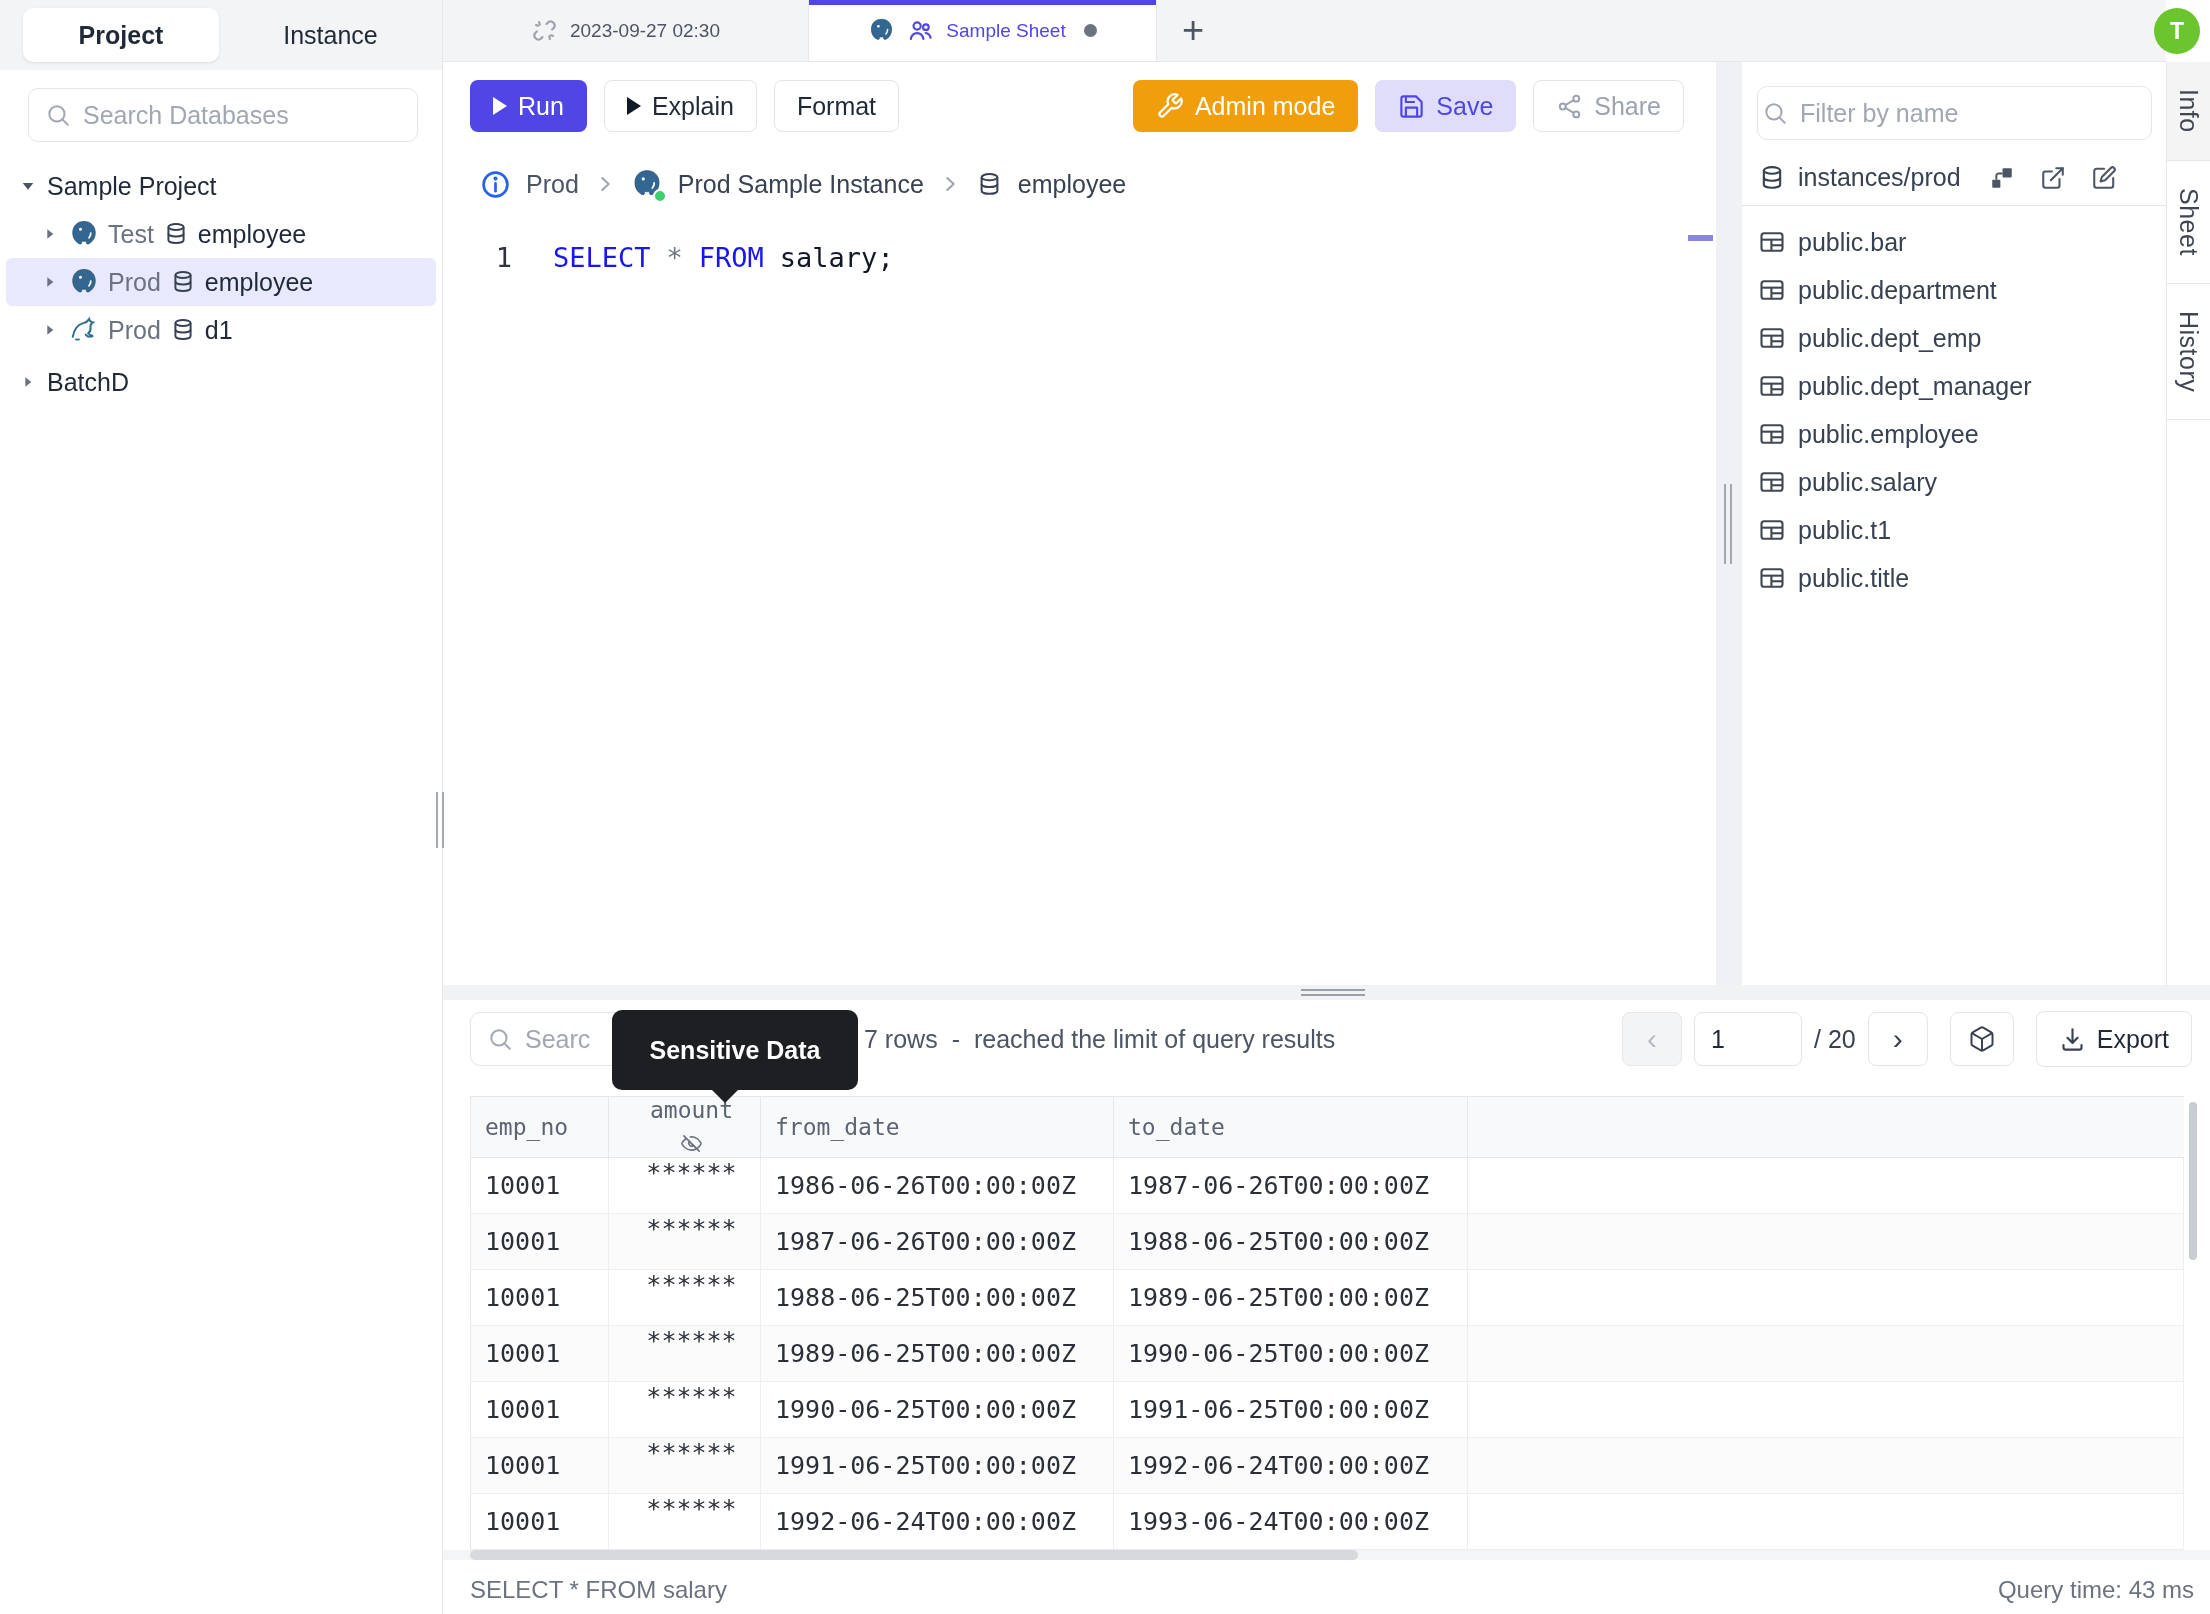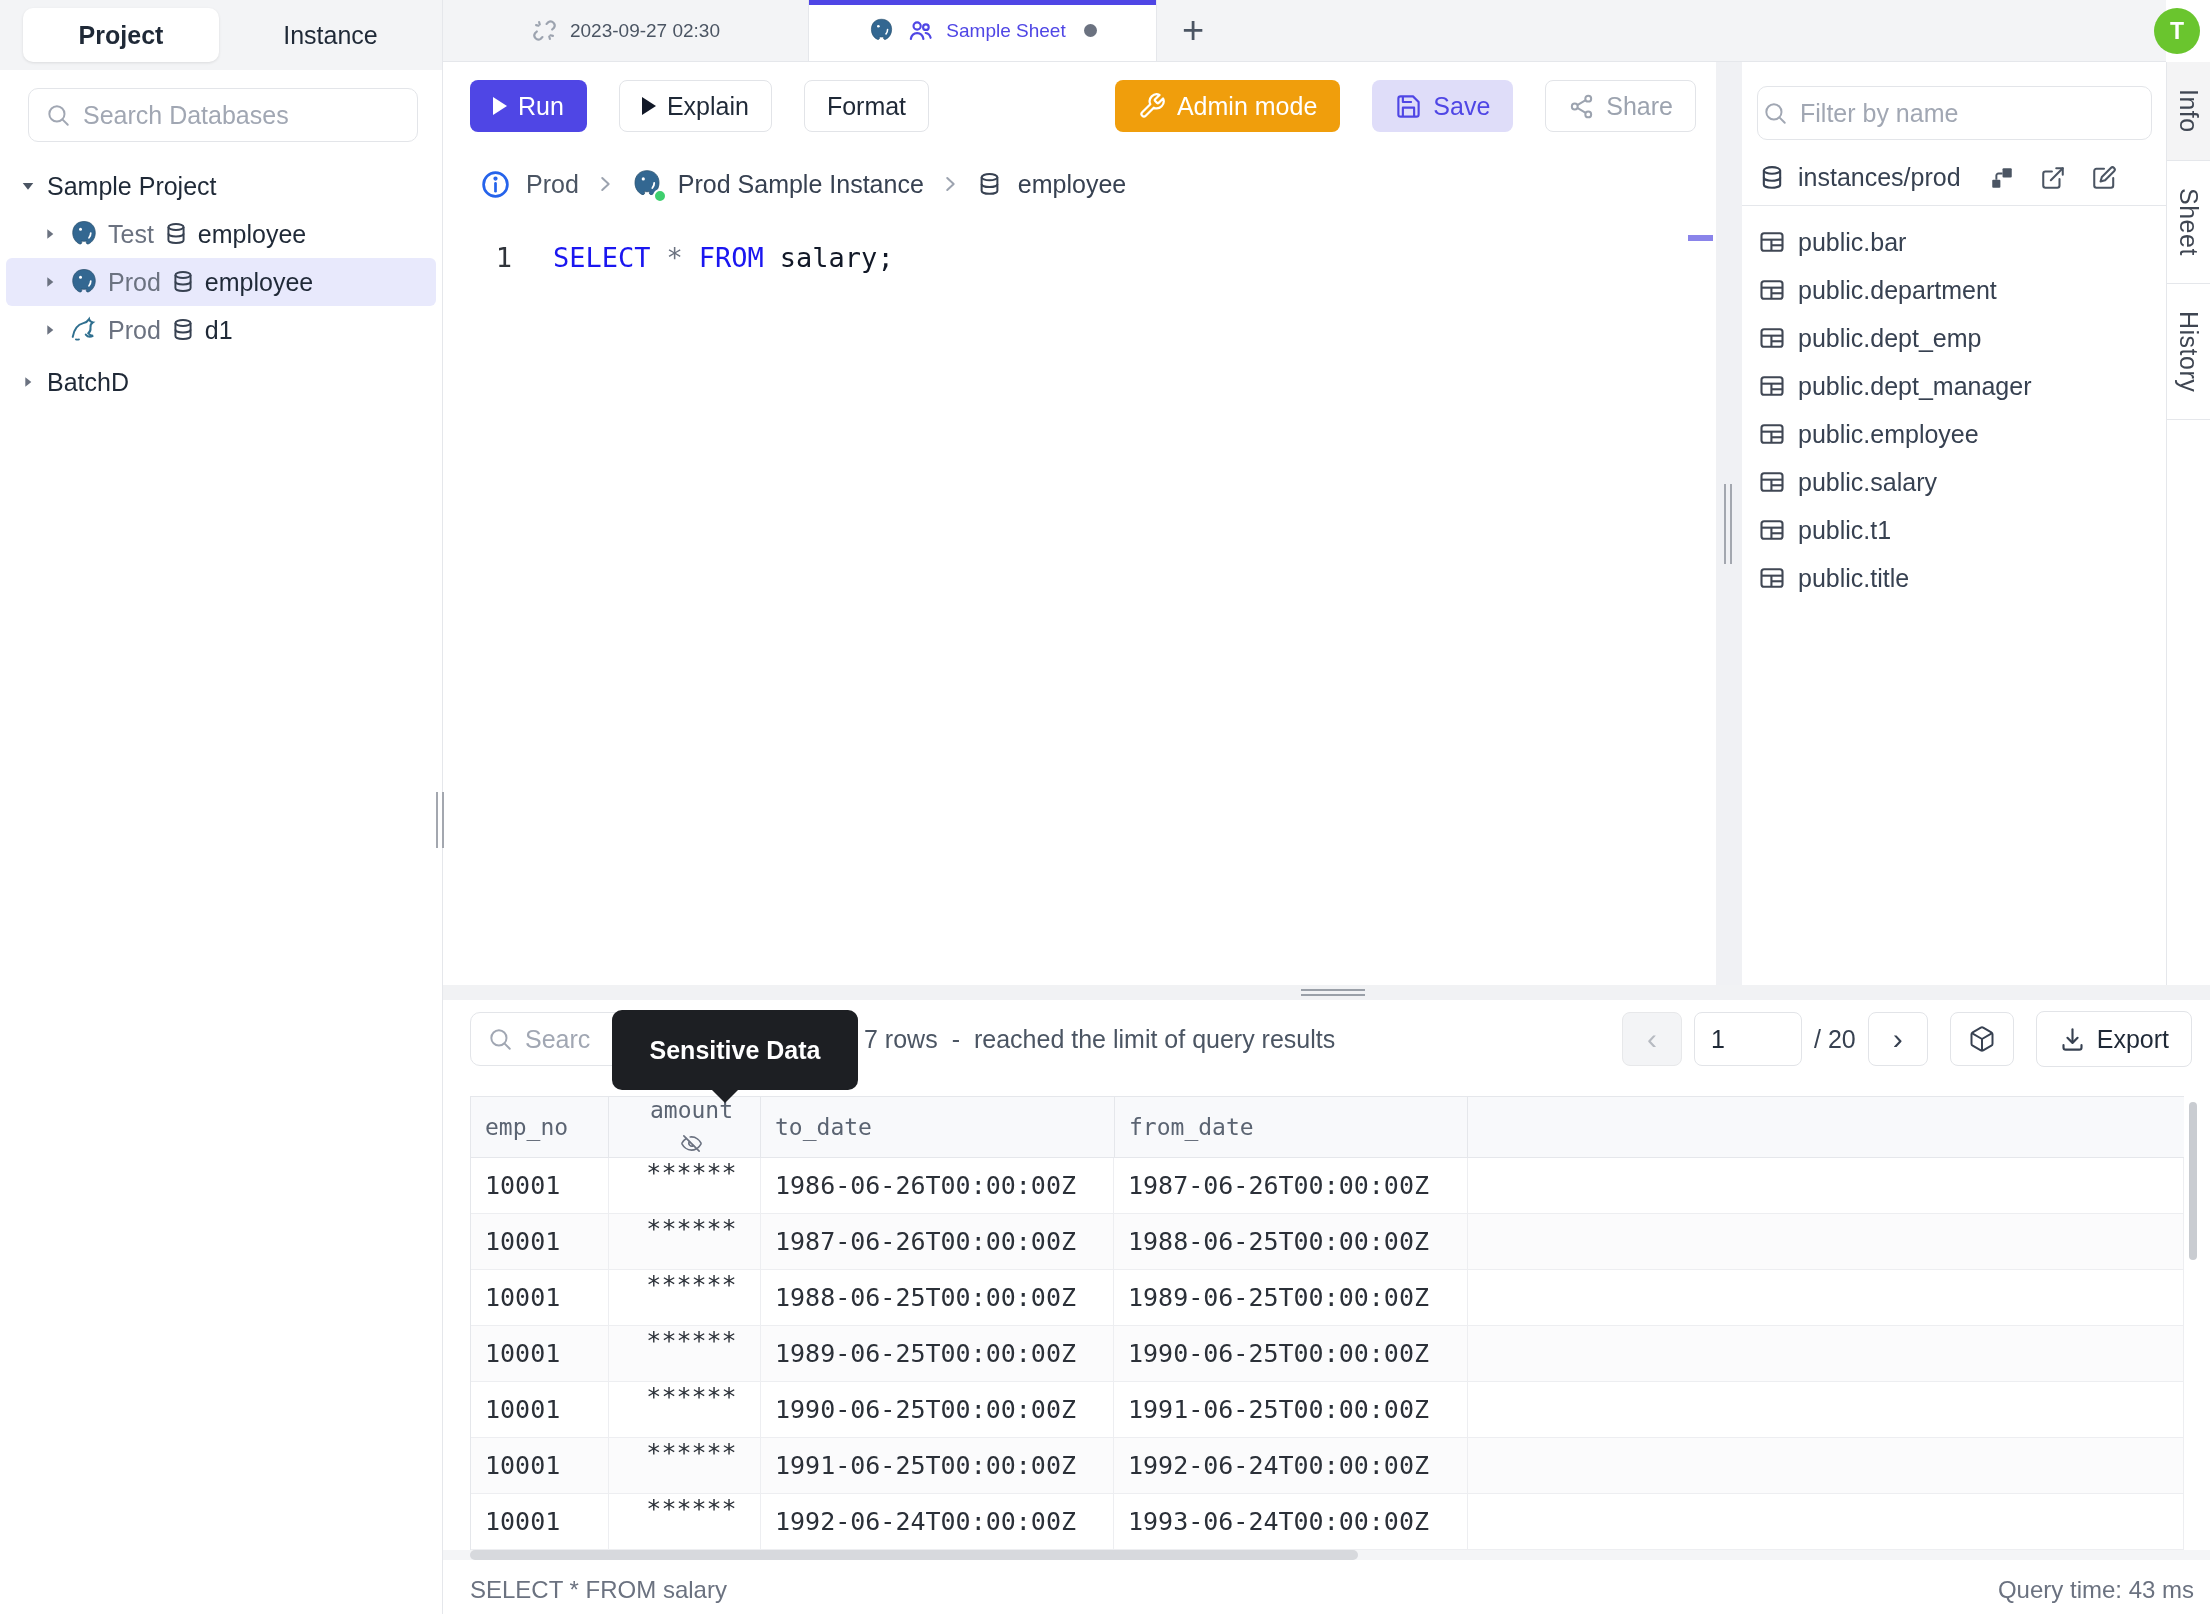--- a/index.html
+++ b/index.html
@@ -34,21 +34,21 @@
   .avatar { position:absolute; right:10px; top:8px; width:46px; height:46px; border-radius:50%; background:#6ac52e; color:#fff; display:flex; align-items:center; justify-content:center; font-size:23px; font-weight:600; }
 
   
   .vtabs { position:absolute; right:0; top:62px; width:44px; height:923px; background:#fff; border-left:1px solid #e5e7eb; }
   .vtab { writing-mode:vertical-rl; width:100%; display:flex; align-items:center; justify-content:center; padding:27px 0; font-size:25px; color:#3f4652; border-bottom:1px solid #e5e7eb; letter-spacing:.5px; }
   .vtab.active { background:#f4f4f5; }
 
   
   .workrow { position:absolute; left:443px; top:62px; width:1723px; height:923px; display:flex; }
   .main { width:1273px; position:relative; background:#fff; }
-  .toolbar { height:88px; display:flex; align-items:center; padding:0 20px 0 27px; gap:32px; }
+  .toolbar { height:88px; display:flex; align-items:center; padding:0 32px 0 27px; gap:17px; }
   .toolbar .spacer { flex:1; }
   .btn { display:inline-flex; align-items:center; justify-content:center; gap:11px; height:52px; padding:0 22px; border-radius:8px; font-size:25px; border:1px solid transparent; white-space:nowrap; }
   .btn.primary { background:#4f46e5; color:#fff; }
   .btn.ghost { background:#fff; border-color:#e2e4e8; color:#1f2937; }
   .btn.warn { background:#f09e0c; color:#fff; }
   .btn.soft { background:#dfddf9; color:#4f46e5; }
   .btn.muted { background:#fff; border-color:#e2e4e8; color:#9ca3af; }
   .play { width:0; height:0; border-left:16px solid currentColor; border-top:10px solid transparent; border-bottom:10px solid transparent; }
   .breadcrumb { height:68px; display:flex; align-items:center; gap:15px; padding-left:37px; font-size:25px; color:#4b5563; }
   .bc-sep { color:#9ca3af; display:flex; }
@@ -553,25 +553,25 @@
       <div class="thead">
         <div class="hc c0">
             <span>emp_no</span>
           </div>
         <div class="hc c1">
             <span>amount</span>
             <svg class="i" width="23" height="23" style="color:#6b7280">
               <use href="#ic-eyeoff"></use>
             </svg>
           </div>
+        <div class="hc c2">
+            <span>from_date</span>
+          </div>
         <div class="hc c3">
             <span>to_date</span>
-          </div>
-        <div class="hc c2">
-            <span>from_date</span>
           </div>
         <div class="hc cf"></div>
       </div>
       <div>
         <div class="trow2">
           <div class="dc c0">10001</div>
           <div class="dc c1">******</div>
           <div class="dc c2">1986-06-26T00:00:00Z</div>
           <div class="dc c3">1987-06-26T00:00:00Z</div>
           <div class="dc cf"></div>

